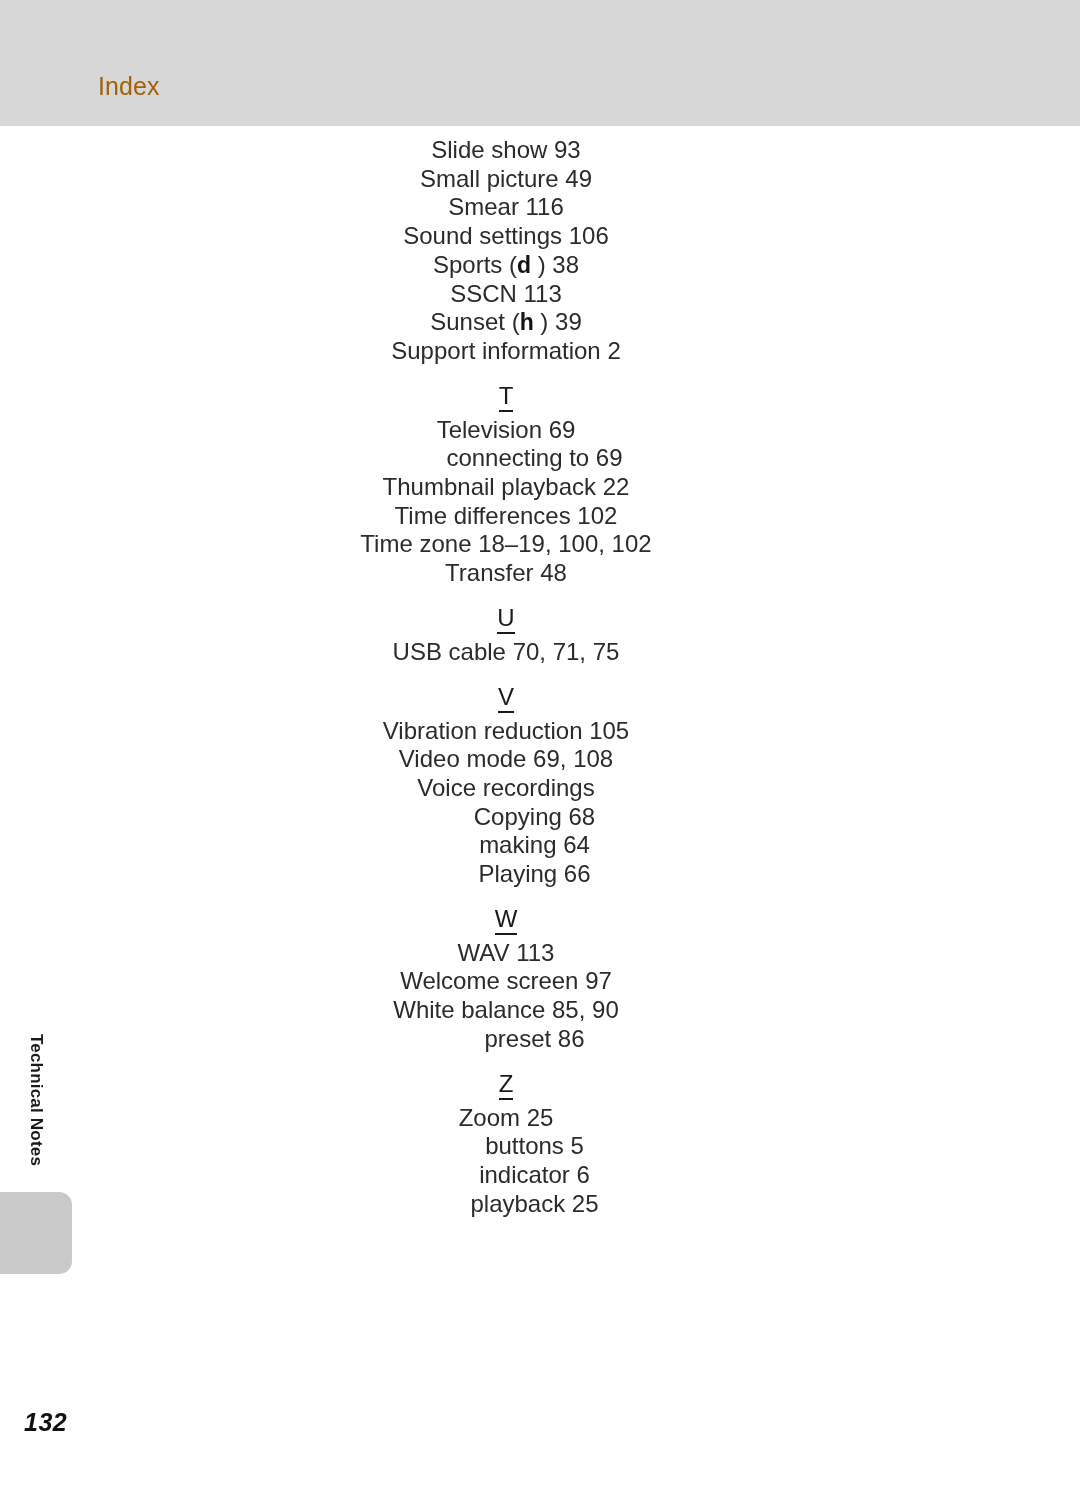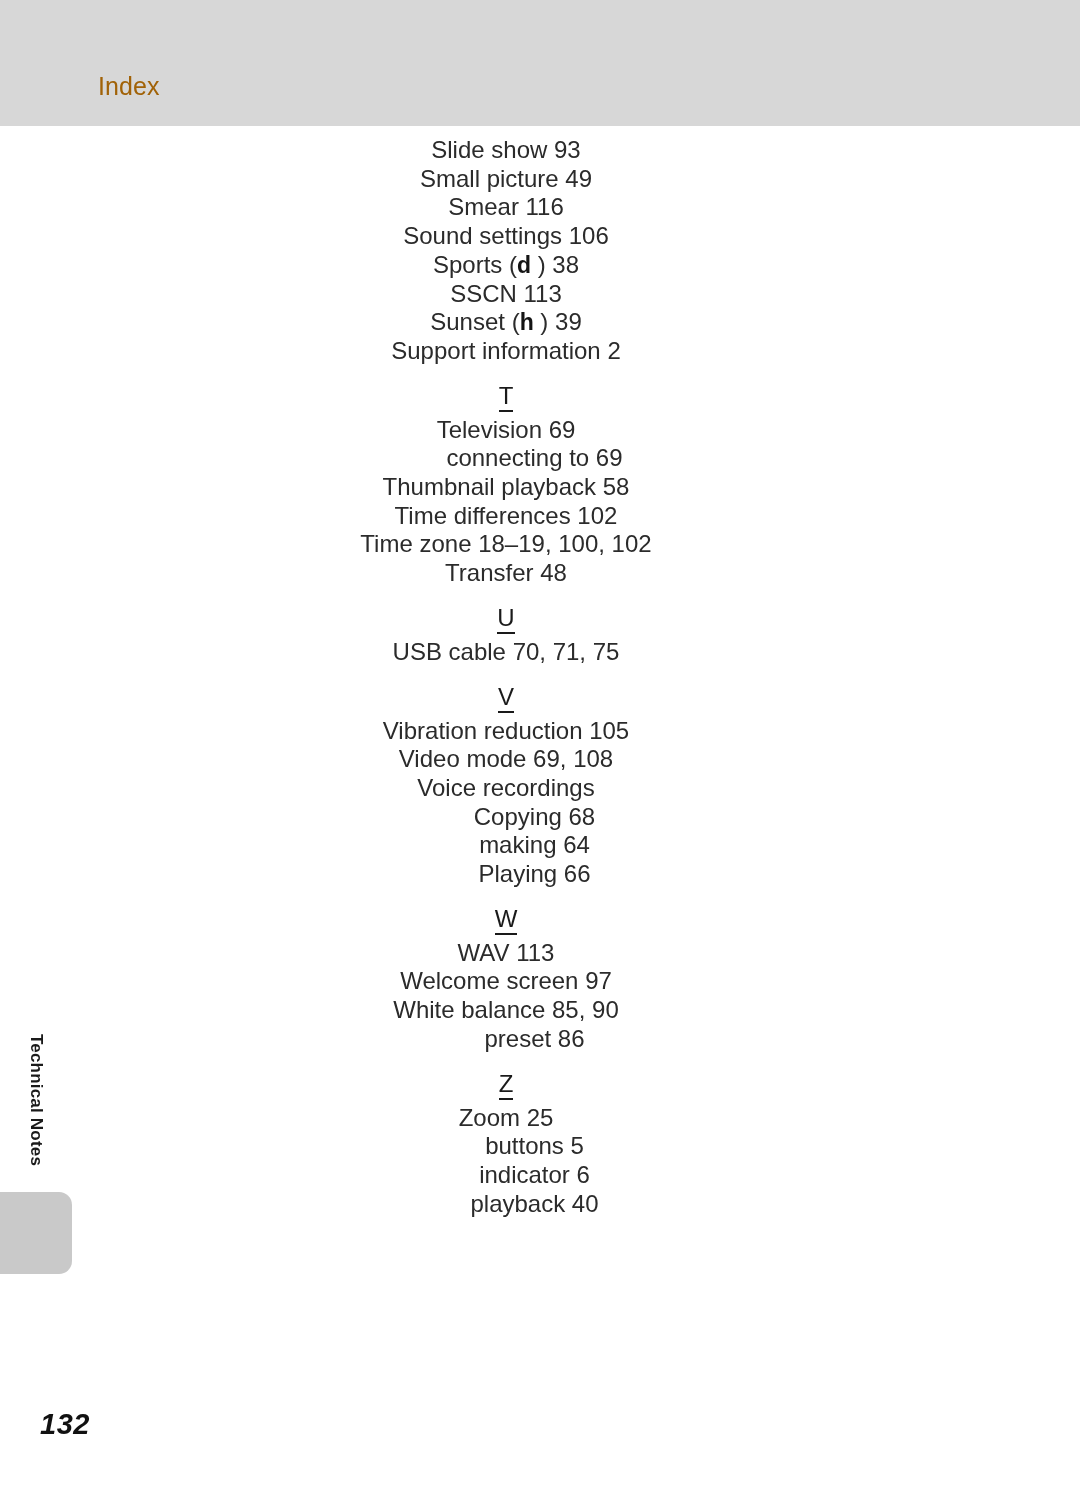--- a/index.html
+++ b/index.html
@@ -105,23 +105,23 @@
   .sec-head span.letter {
     display: inline-block;
     border-bottom: 2.5px solid #1a1a1a;
     padding-bottom: 2px;
     line-height: 1;
   }
 
   
   .page-number {
     position: absolute;
-    left: 40px;
+    left: 24px;
     top: 1408px;
-    font-size: 29px;
+    font-size: 25px;
     font-weight: 700;
     font-style: italic;
     color: #111111;
     letter-spacing: 0.5px;
   }
 </style>
 </head>
 <body>
 
 <div class="header-band"></div>
@@ -141,21 +141,21 @@
       <div class="idx-line"><span>Sports (</span><span class="idx-glyph">d</span><span> ) 38</span></div>
       <div class="idx-line">SSCN 113</div>
       <div class="idx-line"><span>Sunset (</span><span class="idx-glyph">h</span><span> ) 39</span></div>
       <div class="idx-line">Support information 2</div>
     </div>
   <div id="sections-group">
       <div>
         <div class="sec-head"><span class="letter">T</span></div>
         <div class="idx-line">Television 69</div>
         <div class="idx-line lvl1">connecting to 69</div>
-        <div class="idx-line">Thumbnail playback 58</div>
+        <div class="idx-line">Thumbnail playback 22</div>
         <div class="idx-line">Time differences 102</div>
         <div class="idx-line">Time zone 18–19, 100, 102</div>
         <div class="idx-line">Transfer 48</div>
       </div>
       <div>
         <div class="sec-head"><span class="letter">U</span></div>
         <div class="idx-line">USB cable 70, 71, 75</div>
       </div>
       <div>
         <div class="sec-head"><span class="letter">V</span></div>
@@ -171,18 +171,18 @@
         <div class="idx-line">WAV 113</div>
         <div class="idx-line">Welcome screen 97</div>
         <div class="idx-line">White balance 85, 90</div>
         <div class="idx-line lvl1">preset 86</div>
       </div>
       <div>
         <div class="sec-head"><span class="letter">Z</span></div>
         <div class="idx-line">Zoom 25</div>
         <div class="idx-line lvl1">buttons 5</div>
         <div class="idx-line lvl1">indicator 6</div>
-        <div class="idx-line lvl1">playback 40</div>
+        <div class="idx-line lvl1">playback 25</div>
       </div>
     </div>
 </div>
 
 <div class="page-number">132</div>
 
 </body></html>

